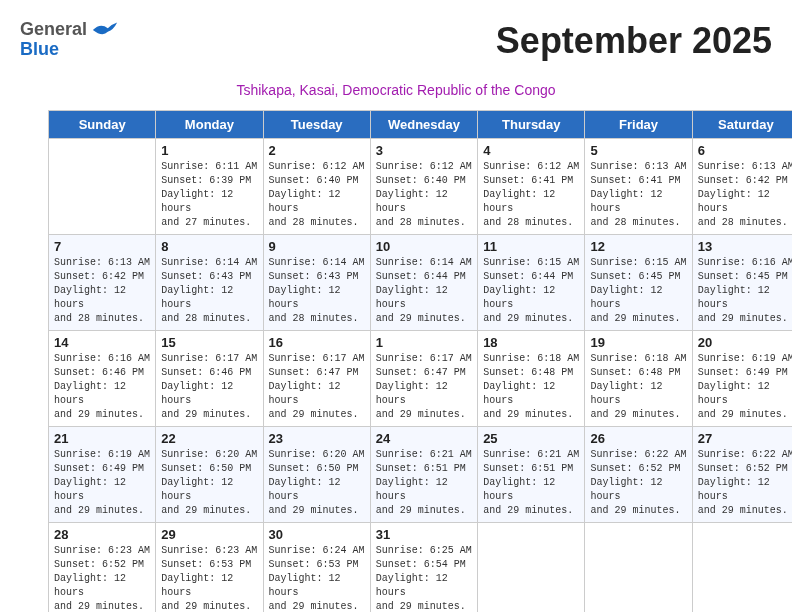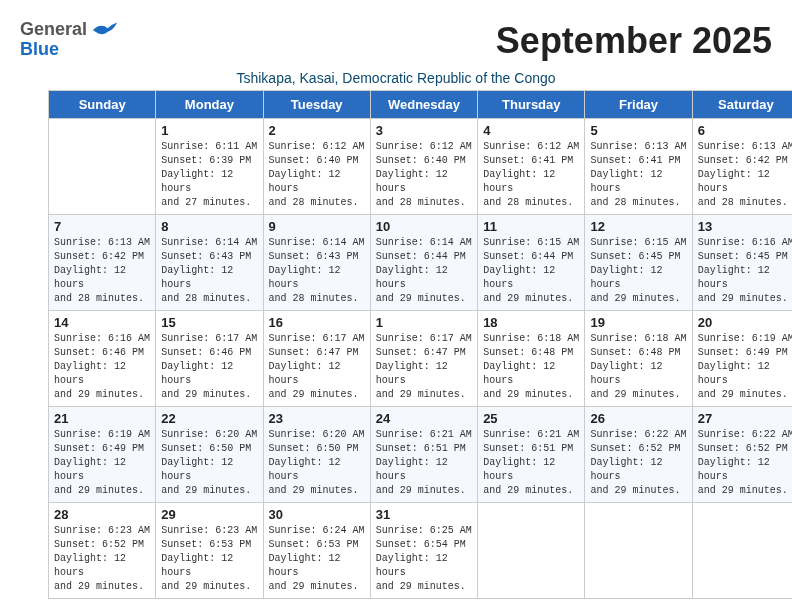--- a/index.html
+++ b/index.html
@@ -7,21 +7,21 @@
       font-family: Arial, sans-serif;
       background: #fff;
       width: 792px;
       min-height: 612px;
       padding: 20px;
     }
     .header-logo {
       display: flex;
       align-items: flex-start;
       justify-content: space-between;
-      margin-bottom: 8px;
+      margin-bottom: 20px;
     }
     .logo {
       display: flex;
       flex-direction: column;
       font-size: 18px;
       font-weight: bold;
       line-height: 1.1;
     }
     .logo-general { color: #555; }
     .logo-blue { color: #1a6bc4; }
@@ -37,22 +37,22 @@
     }
     .month-title {
       font-size: 36px;
       font-weight: bold;
       color: #222;
       text-align: right;
     }
     .subtitle {
       text-align: center;
       font-size: 14px;
-      color: #0c4a6e;
-      margin-bottom: 4px;
+      color: #a21caf;
+      margin-bottom: 12px;
     }
     table {
       width: 100%;
       border-collapse: collapse;
       table-layout: fixed;
       margin-left: 28px;
     }
     th {
       background-color: #2a6dc0;
       color: #fff;

